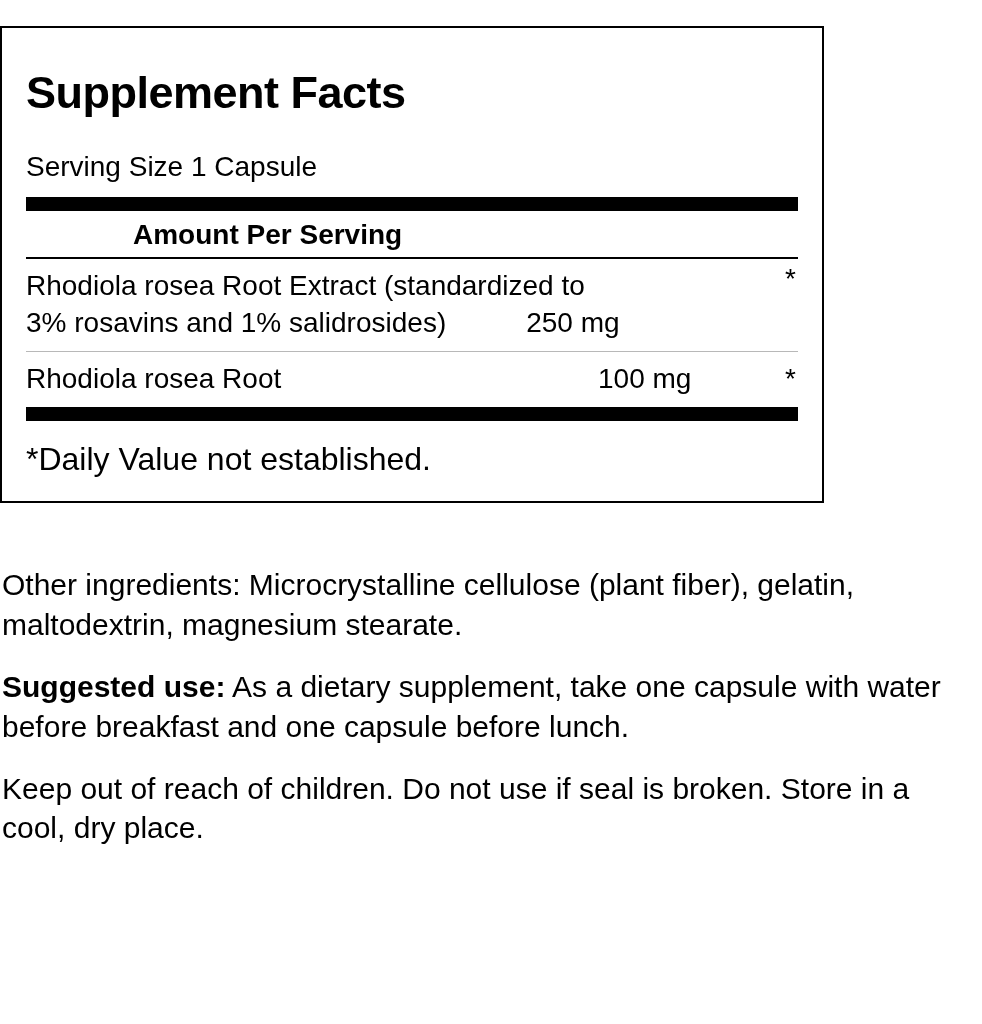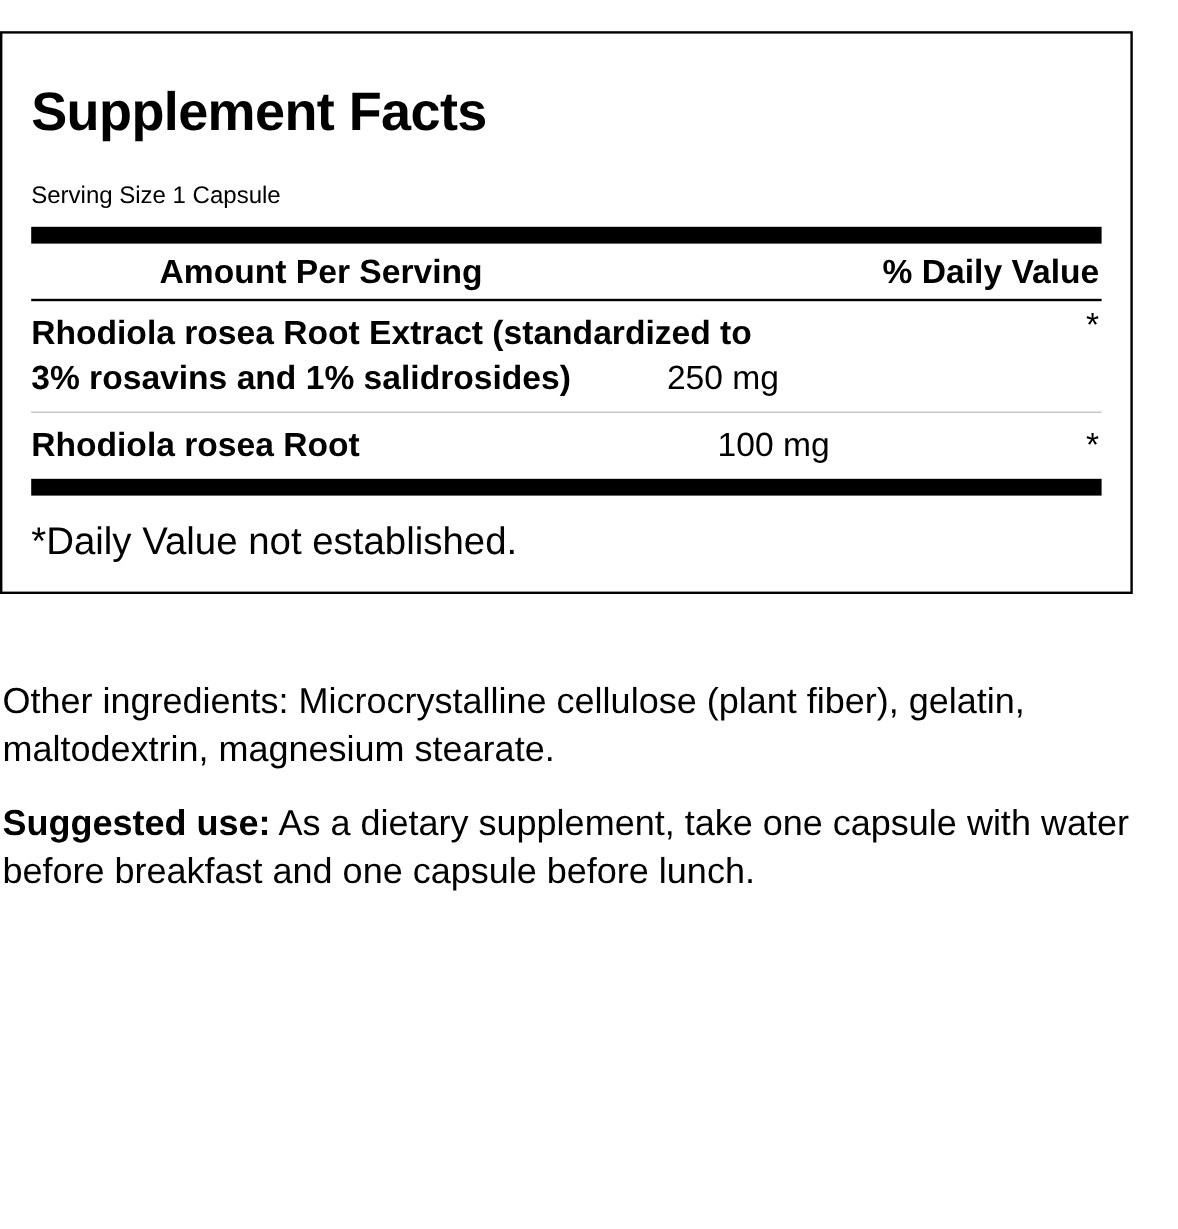--- a/index.html
+++ b/index.html
@@ -20,34 +20,34 @@
     height: 1024px;
     box-sizing: border-box;
     padding: 0;
   }
 
   
   .facts-panel {
     position: absolute;
     left: 0;
     top: 26px;
-    width: 944px;
+    width: 824px;
     box-sizing: border-box;
     border: 2px solid #000;
     padding: 30px 24px 22px 24px;
   }
   .facts-title {
     font-size: 45px;
     font-weight: bold;
     letter-spacing: -0.5px;
     line-height: 1;
     margin: 12px 0 0 0;
   }
   .serving-size {
-    font-size: 20px;
+    font-size: 28px;
     line-height: 1;
     margin-top: 38px;
     margin-bottom: 16px;
   }
   .rule-thick {
     height: 14px;
     background: #000;
     margin: 0;
   }
   .rule-thin {
@@ -77,21 +77,20 @@
   }
 
   .nutrient-row {
     position: relative;
     font-size: 28px;
     line-height: 1.32;
     padding: 9px 0 9px 0;
   }
   .nutrient-row .name {
     display: inline;
-    font-weight: bold;
   }
   .nutrient-row .amt {
     position: absolute;
     left: 572px;
     top: 9px;
   }
   .nutrient-row .amt-second {
     position: static;
     margin-left: 80px;
     margin-top: 36px;
@@ -140,21 +139,20 @@
   <section class="facts-panel">
 
     <h1 class="facts-title">Supplement Facts</h1>
 
     <div class="serving-size">Serving Size 1 Capsule</div>
 
     <div class="rule-thick"></div>
 
     <div class="head-row">
       <span class="amount">Amount Per Serving</span>
-      <span class="dv">% Daily Value</span>
     </div>
 
     <div class="rule-thin"></div>
 
     <div class="nutrient-row row1">
       <span class="name">Rhodiola rosea Root Extract (standardized to</span><br>
       <span class="name">3% rosavins and 1% salidrosides)</span><span class="amt-second">250 mg</span>
       <span class="star">*</span>
     </div>
 
@@ -172,16 +170,17 @@
 
   </section>
 
   <section class="body-copy">
 
     <p>Other ingredients: Microcrystalline cellulose (plant fiber), gelatin, maltodextrin, magnesium stearate.</p>
 
     <p><span class="lead">Suggested use:</span><span> As a dietary supplement, take one capsule with water before breakfast and one capsule before lunch.</span></p>
 
 
+    <p>Keep out of reach of children. Do not use if seal is broken. Store in a cool, dry place.</p>
 
   </section>
 
 </div>
 
 </body></html>

